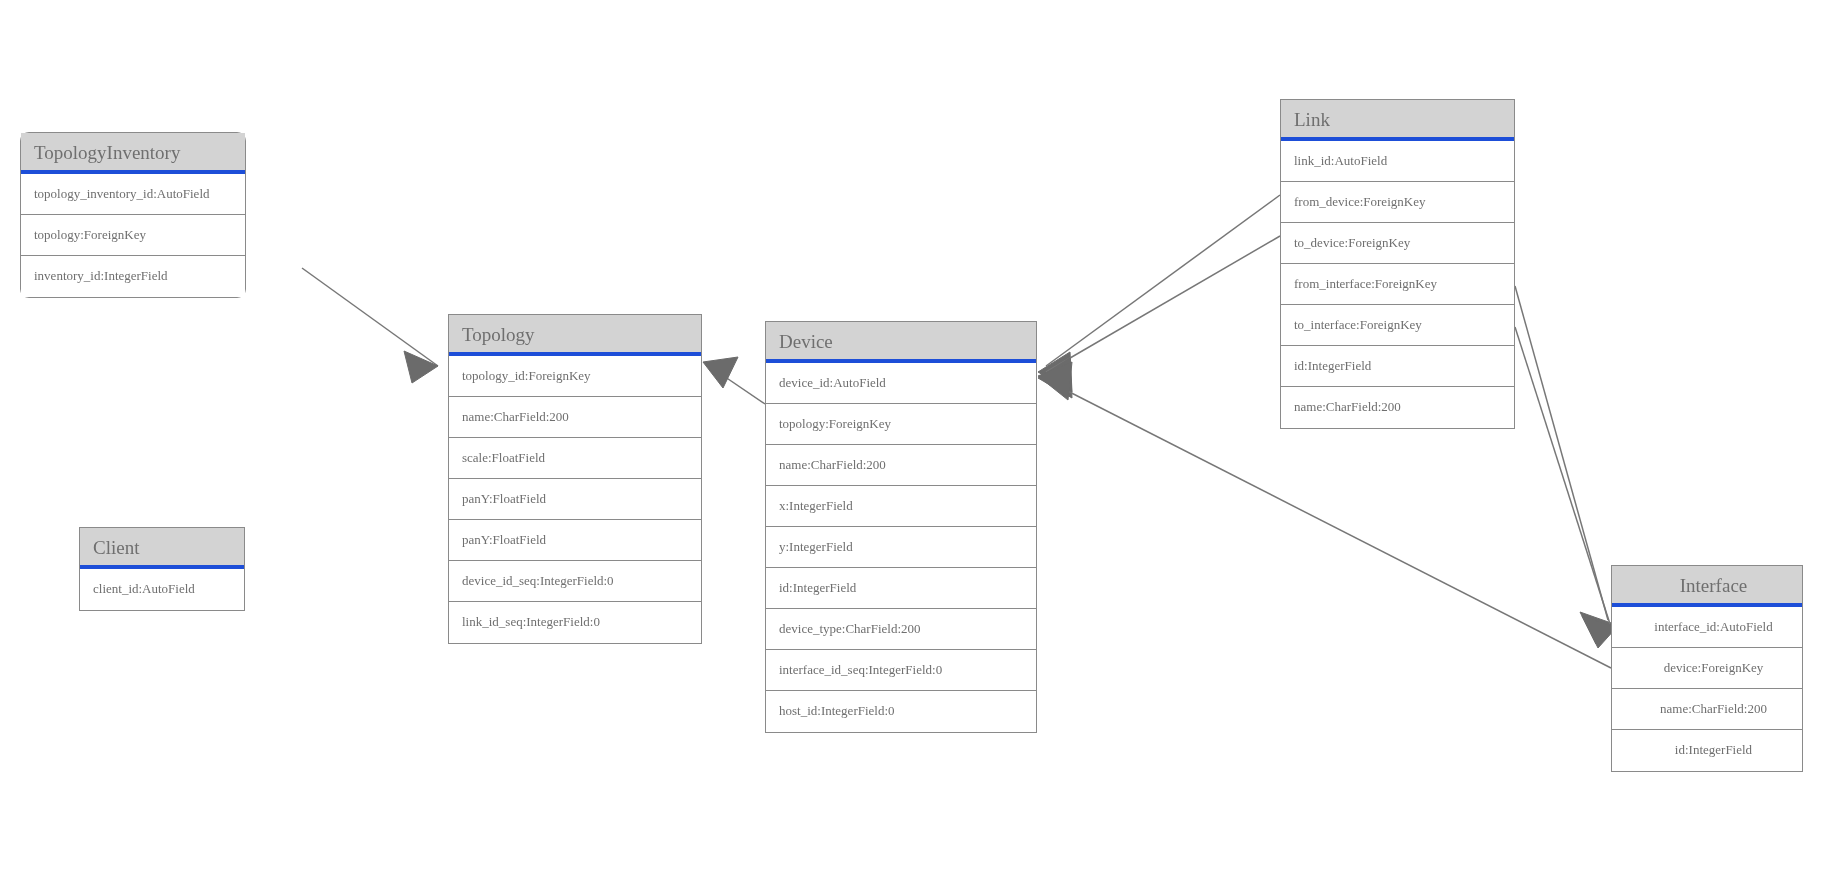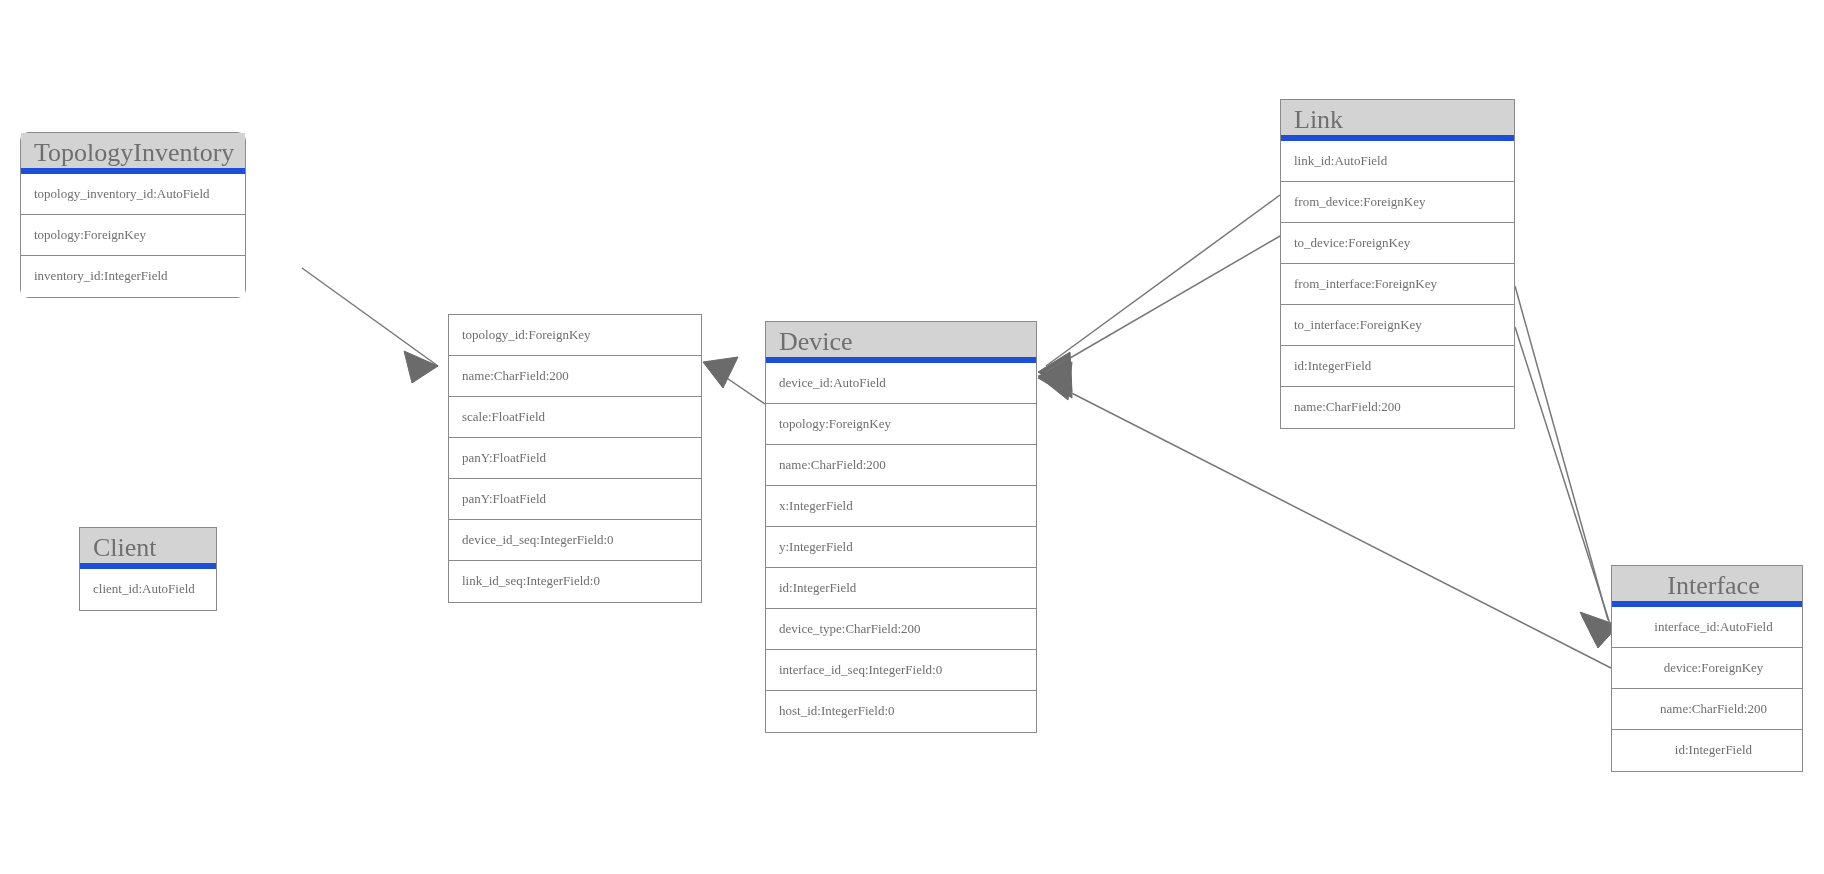--- a/index.html
+++ b/index.html
@@ -26,23 +26,23 @@
   .entity {
     position: absolute;
     box-sizing: border-box;
     border: 1px solid #8a8a8a;
     background: #ffffff;
     z-index: 2;
   }
   .entity-title {
     box-sizing: border-box;
     background: #d3d3d3;
-    border-bottom: 6px solid #1d4ed8;
+    border-bottom: 4px solid #1d4ed8;
     color: #6f6f6f;
-    font-size: 26px;
+    font-size: 19px;
     line-height: 40px;
     height: 41px;
     padding: 0 0 0 13px;
     white-space: nowrap;
     overflow: hidden;
   }
   .entity-row {
     box-sizing: border-box;
     border-bottom: 1px solid #8a8a8a;
     color: #6f6f6f;
@@ -94,25 +94,26 @@
       </g>
     </svg>
 
   <div id="entity-layer">
       <div class="entity" style="left: 20px; top: 132px; width: 226px; border-radius: 9px;">
         <div class="entity-title">TopologyInventory</div>
         <div class="entity-row">topology_inventory_id:AutoField</div>
         <div class="entity-row">topology:ForeignKey</div>
         <div class="entity-row last">inventory_id:IntegerField</div>
       </div>
-      <div class="entity" style="left: 79px; top: 527px; width: 138px;">
+      <div class="entity" style="left: 79px; top: 527px; width: 166px;">
         <div class="entity-title">Client</div>
         <div class="entity-row last">client_id:AutoField</div>
       </div>
       <div class="entity" style="left: 448px; top: 314px; width: 254px;">
+        <div class="entity-title">Topology</div>
         <div class="entity-row">topology_id:ForeignKey</div>
         <div class="entity-row">name:CharField:200</div>
         <div class="entity-row">scale:FloatField</div>
         <div class="entity-row">panY:FloatField</div>
         <div class="entity-row">panY:FloatField</div>
         <div class="entity-row">device_id_seq:IntegerField:0</div>
         <div class="entity-row last">link_id_seq:IntegerField:0</div>
       </div>
       <div class="entity" style="left: 765px; top: 321px; width: 272px;">
         <div class="entity-title">Device</div>

